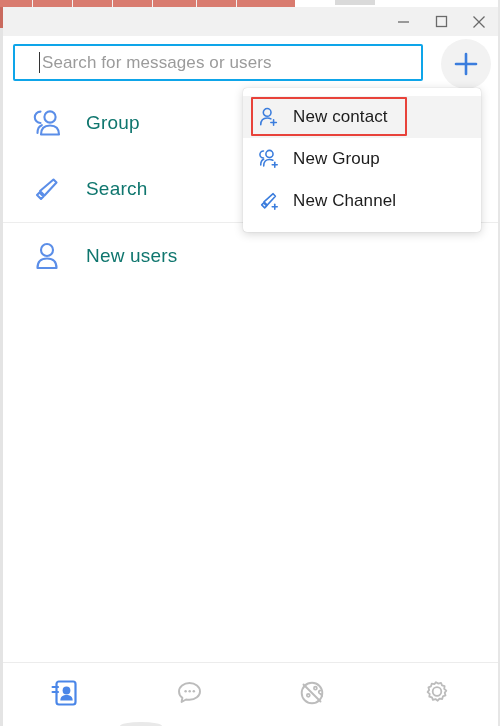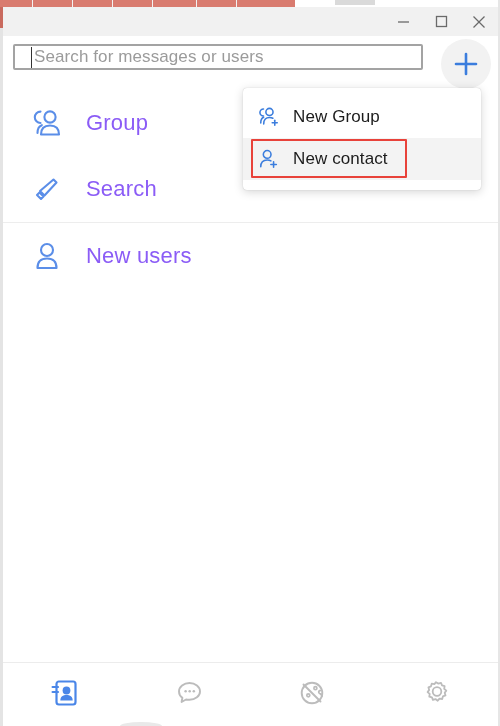--- a/index.html
+++ b/index.html
@@ -100,27 +100,27 @@
     width: 495px;
     height: 54px;
     background: #ffffff;
     z-index: 30;
   }
   .search-input {
     position: absolute;
     left: 10px;
     top: 8px;
     width: 410px;
-    height: 26px;
-    border: 2px solid #a3a3a3;
+    height: 37px;
+    border: 2px solid #0ea5e9;
     border-radius: 2px;
     background: #ffffff;
     display: flex;
     align-items: center;
-    padding-left: 16px;
+    padding-left: 24px;
     overflow: hidden;
   }
   .caret {
     width: 1px;
     height: 21px;
     background: #333;
     flex: 0 0 auto;
   }
   .search-placeholder {
     font-size: 17px;
@@ -164,22 +164,22 @@
     cursor: pointer;
   }
   .list-item .icon {
     width: 40px;
     flex: 0 0 auto;
     display: flex;
     align-items: center;
     justify-content: flex-start;
   }
   .list-item .label {
-    font-size: 22px;
-    color: #8b5cf6;
+    font-size: 19px;
+    color: #0f766e;
     margin-left: 16px;
     letter-spacing: .2px;
   }
 
   
   .dropdown {
     position: absolute;
     left: 243px;
     top: 88px;
     width: 238px;
@@ -343,47 +343,58 @@
           </svg>
         </span>
         <span class="label">New users</span>
       </div>
     </div>
 
   </div>
 
   <div class="dropdown">
 
+    <div class="menu-item active">
+      <span class="micon">
+        <svg width="22" height="22" viewBox="0 0 24 24">
+          <circle cx="10" cy="7" r="4.2" fill="none" stroke="#3b7ddd" stroke-width="1.7"></circle>
+          <path d="M3 20.5 C3 15.5 6 13 10 13 C11.6 13 13 13.4 14.1 14.1" fill="none" stroke="#3b7ddd" stroke-width="1.7" stroke-linecap="round"></path>
+          <line x1="17" y1="15" x2="17" y2="21" stroke="#3b7ddd" stroke-width="1.7" stroke-linecap="round"></line>
+          <line x1="14" y1="18" x2="20" y2="18" stroke="#3b7ddd" stroke-width="1.7" stroke-linecap="round"></line>
+        </svg>
+      </span>
+      <span class="mlabel">New contact</span>
+      <span class="highlight-box"></span>
+    </div>
+
     <div class="menu-item">
       <span class="micon">
         <svg width="22" height="22" viewBox="0 0 24 24">
           <circle cx="12.5" cy="6.5" r="3.9" fill="none" stroke="#3b7ddd" stroke-width="1.7"></circle>
           <path d="M6 11 A3.9 3.9 0 0 1 6 3.2" fill="none" stroke="#3b7ddd" stroke-width="1.7" stroke-linecap="round"></path>
           <path d="M6.2 19.5 C6.2 14.8 8.8 12.5 12.5 12.5 C14 12.5 15.2 12.8 16.2 13.4" fill="none" stroke="#3b7ddd" stroke-width="1.7" stroke-linecap="round"></path>
           <path d="M3 18.5 C3 14.8 4 13.1 6.2 12.3" fill="none" stroke="#3b7ddd" stroke-width="1.7" stroke-linecap="round"></path>
           <line x1="18.3" y1="15.5" x2="18.3" y2="21" stroke="#3b7ddd" stroke-width="1.7" stroke-linecap="round"></line>
           <line x1="15.5" y1="18.3" x2="21" y2="18.3" stroke="#3b7ddd" stroke-width="1.7" stroke-linecap="round"></line>
         </svg>
       </span>
       <span class="mlabel">New Group</span>
     </div>
 
-    <div class="menu-item active">
+    <div class="menu-item">
       <span class="micon">
         <svg width="22" height="22" viewBox="0 0 24 24">
-          <circle cx="10" cy="7" r="4.2" fill="none" stroke="#3b7ddd" stroke-width="1.7"></circle>
-          <path d="M3 20.5 C3 15.5 6 13 10 13 C11.6 13 13 13.4 14.1 14.1" fill="none" stroke="#3b7ddd" stroke-width="1.7" stroke-linecap="round"></path>
-          <line x1="17" y1="15" x2="17" y2="21" stroke="#3b7ddd" stroke-width="1.7" stroke-linecap="round"></line>
-          <line x1="14" y1="18" x2="20" y2="18" stroke="#3b7ddd" stroke-width="1.7" stroke-linecap="round"></line>
-        </svg>
-      </span>
-      <span class="mlabel">New contact</span>
-      <span class="highlight-box"></span>
-    </div>
-
+          <path d="M16.5 4 L6.5 13 L10 16.5 L19 6.8 Z" fill="none" stroke="#3b7ddd" stroke-width="1.7" stroke-linejoin="round"></path>
+          <path d="M6.2 14 L4 16.2 L7.3 19.5 L9.5 17.3 Z" fill="none" stroke="#3b7ddd" stroke-width="1.7" stroke-linejoin="round"></path>
+          <line x1="18.3" y1="15.5" x2="18.3" y2="21" stroke="#3b7ddd" stroke-width="1.7" stroke-linecap="round"></line>
+          <line x1="15.5" y1="18.3" x2="21" y2="18.3" stroke="#3b7ddd" stroke-width="1.7" stroke-linecap="round"></line>
+        </svg>
+      </span>
+      <span class="mlabel">New Channel</span>
+    </div>
 
   </div>
 
   <div class="bottomnav">
 
     <div class="navbtn">
       <span>
         <svg width="32" height="32" viewBox="0 0 32 32">
           <rect x="7.5" y="4.5" width="19" height="23" rx="2.4" fill="none" stroke="#4a86e8" stroke-width="2.2"></rect>
           <circle cx="17.5" cy="13.5" r="3.9" fill="#4a86e8"></circle>

